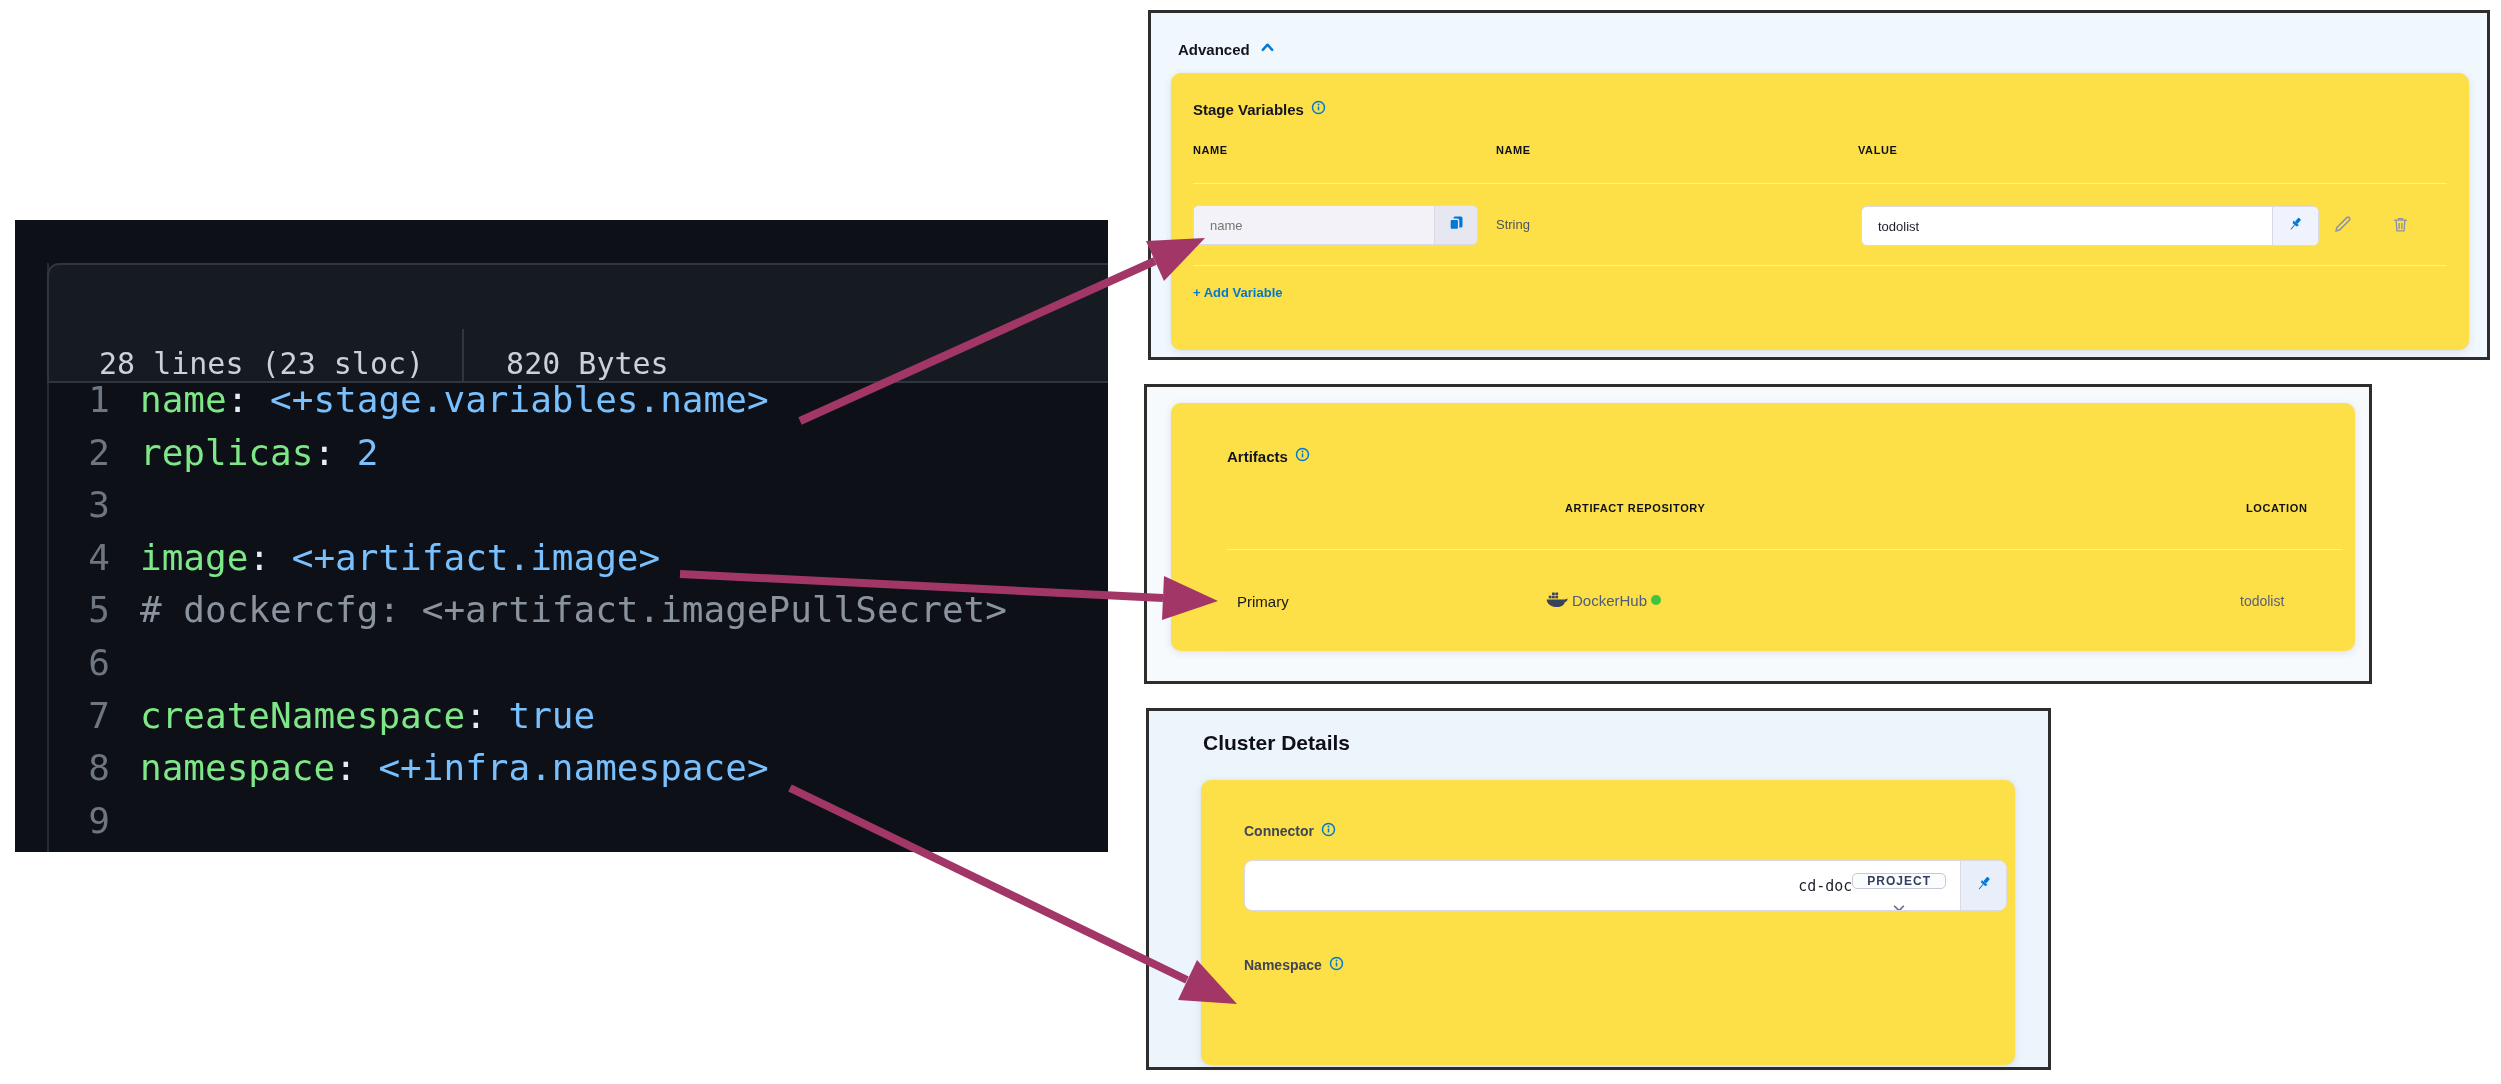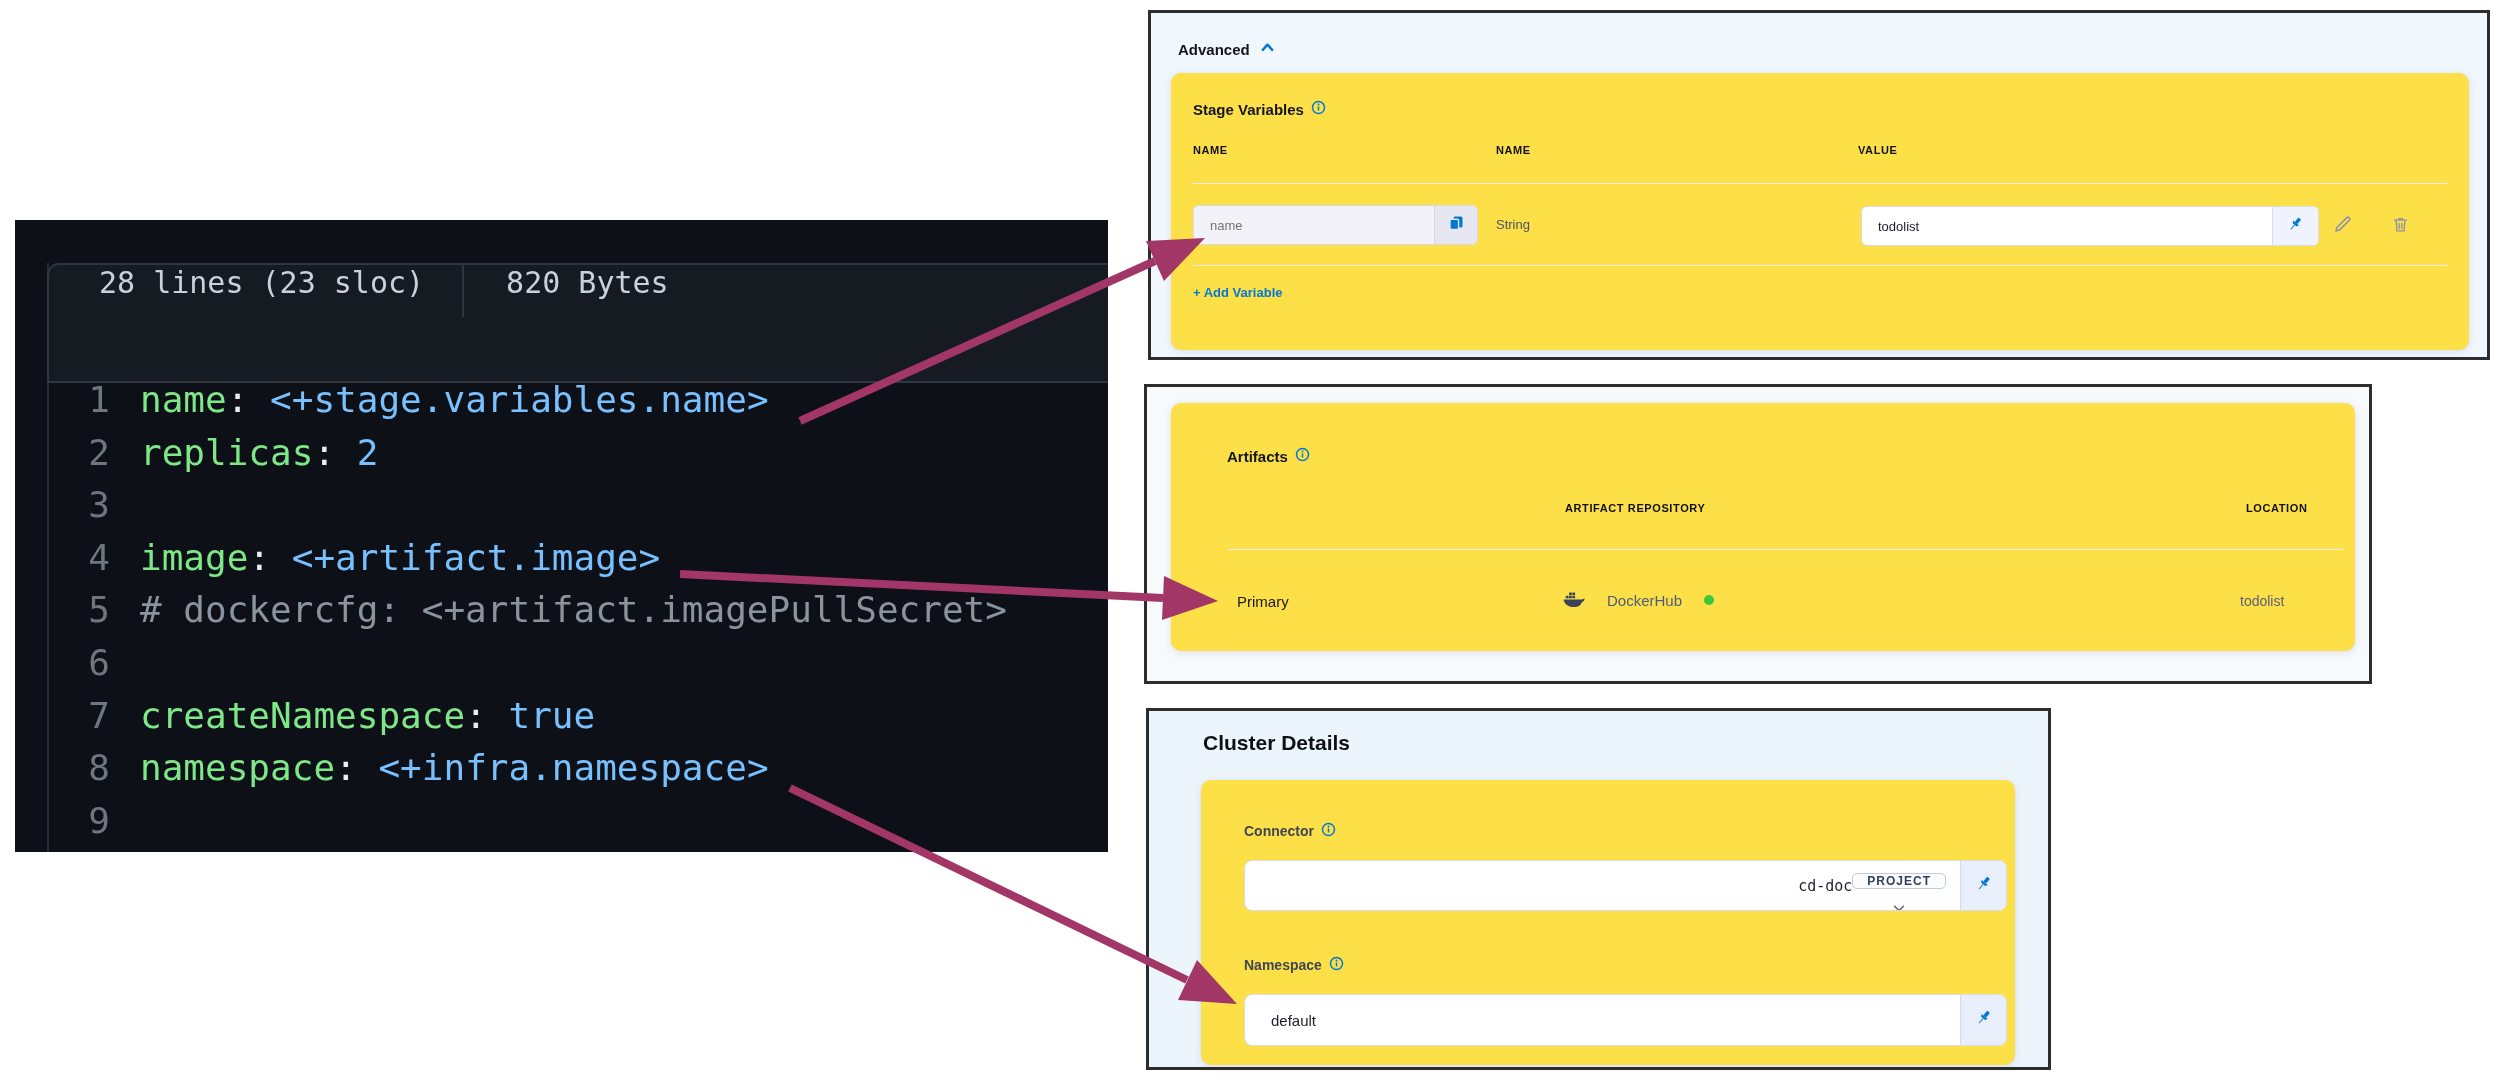--- a/index.html
+++ b/index.html
@@ -7,21 +7,21 @@
   #canvas{position:relative;width:2501px;height:1084px;background:#ffffff;overflow:hidden;
           font-family:"Liberation Sans",sans-serif;}
 
   
   .code-block{position:absolute;left:15px;top:220px;width:1093px;height:632px;
               background:#0d1117;overflow:hidden;
               font-family:"DejaVu Sans Mono","Liberation Mono",monospace;}
   .code-gutter-line{position:absolute;left:32px;top:43px;width:2px;height:589px;background:#262c33;}
   .code-header{position:absolute;left:32px;top:43px;width:1200px;height:120px;
                background:#161b22;border:2px solid #30363d;border-radius:12px 0 0 0;}
-  .code-header-inner{position:absolute;left:0;top:0;height:116px;display:flex;align-items:flex-start;
+  .code-header-inner{position:absolute;left:0;top:0;height:116px;display:flex;align-items:flex-end;
                color:#c9d1d9;font-size:30px;}
   .meta-lines{margin-left:50px;}
   .meta-divider{width:2px;height:52px;background:#30363d;margin:0 42px 0 38px;}
   .code-lines{position:absolute;left:0;top:154px;width:100%;}
   .cline{height:52.6px;line-height:52.6px;font-size:36px;white-space:pre;}
   .lnum{display:inline-block;width:95px;text-align:right;margin-right:30px;color:#6e7681;}
   .ckey{color:#7ee787;}
   .cpunct{color:#e6edf3;}
   .cval{color:#79c0ff;}
   .ccomment{color:#8b949e;}
@@ -44,21 +44,21 @@
   
   .adv-panel{left:1148px;top:10px;width:1342px;height:350px;background:#f0f7fd;}
   .adv-label{position:absolute;left:27px;top:27px;font-size:15px;font-weight:bold;color:#14141f;
              display:flex;align-items:center;gap:10px;cursor:pointer;}
   .adv-card{left:20px;top:60px;width:1298px;height:277px;}
 
   
   .art-panel{left:1144px;top:384px;width:1228px;height:300px;background:#f6fafd;}
   .art-card{left:24px;top:16px;width:1184px;height:248px;}
   .art-row-name{position:absolute;left:66px;top:190px;font-size:15px;font-weight:500;color:#17171f;}
-  .art-repo{position:absolute;left:392px;top:188px;display:flex;align-items:center;gap:22px;
+  .art-repo{position:absolute;left:375px;top:188px;display:flex;align-items:center;gap:4px;
             font-size:15px;color:#4d5b7c;}
   .art-loc{position:absolute;left:1069px;top:190px;font-size:14px;color:#5d607b;}
 
   
   .clu-panel{left:1146px;top:708px;width:905px;height:362px;background:#ecf4fc;}
   .clu-title{position:absolute;left:54px;top:20px;font-size:21px;font-weight:bold;color:#0f0f18;}
   .clu-card{left:52px;top:69px;width:814px;height:285px;}
   .field-label{position:absolute;font-size:14px;font-weight:600;color:#404457;display:flex;align-items:center;gap:7px;}
   .mono-val{font-family:"DejaVu Sans Mono","Liberation Mono",monospace !important;font-size:15px !important;}
   .badge{display:flex;align-items:center;justify-content:center;height:34px;padding:0 14px;
@@ -244,34 +244,20 @@
       <div class="field-label" style="left:43px;top:176px;">
         <span>Namespace</span>
         <span>
           <svg width="15" height="15" viewBox="0 0 16 16">
               <circle cx="8" cy="8" r="6.4" fill="none" stroke="#0278d5" stroke-width="1.6"></circle>
               <rect x="7.2" y="6.9" width="1.6" height="4.2" fill="#0278d5"></rect>
               <circle cx="8" cy="4.8" r="1" fill="#0278d5"></circle>
             </svg>
         </span>
       </div>
-      <div class="ui-input" style="left:43px;top:214px;width:763px;height:52px;border-radius:8px;">
-        <input style="padding-left: 26px; font-size: 15px;" value="default">
-        <span class="seg" style="width:46px;background:#e9eefb;">
-          <span>
-            <svg width="18" height="18" viewBox="0 0 24 24">
-                <g fill="#0278d5" transform="rotate(40 12 11)">
-                  <rect x="9.6" y="1.5" width="4.8" height="8" rx="1"></rect>
-                  <path d="M6.8 9.5h10.4l-1.6 3.4H8.4z"></path>
-                  <rect x="11.3" y="12.9" width="1.4" height="8.4" rx="0.7"></rect>
-                </g>
-              </svg>
-          </span>
-        </span>
-      </div>
     </div>
   </div>
 
   <svg id="arrows">
 
     <g>
       <line x1="800" y1="421" x2="1155" y2="261" stroke-width="8" stroke="#a23767"></line>
       <polygon points="1205,238 1164,281 1146,241" fill="#a23767"></polygon>
     </g>
 

